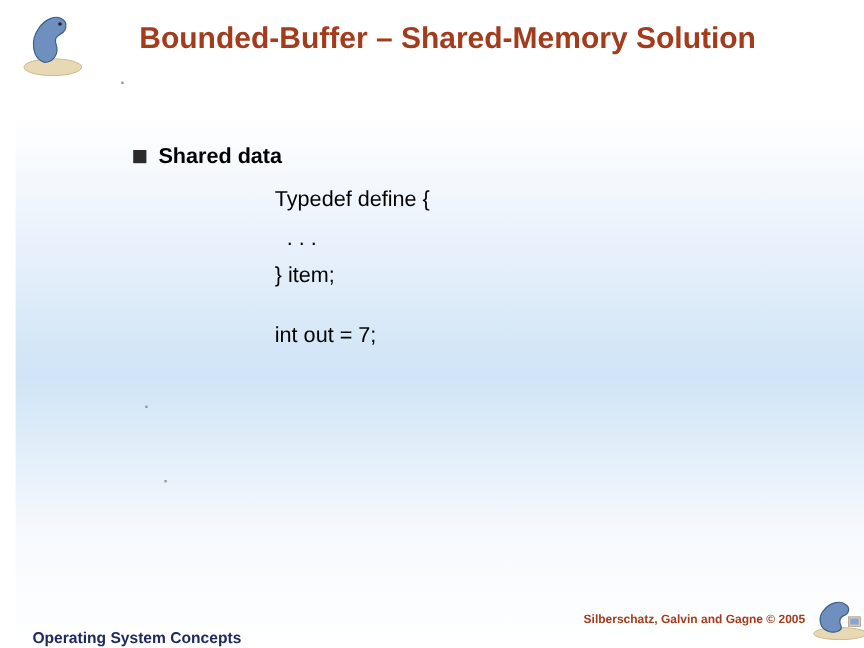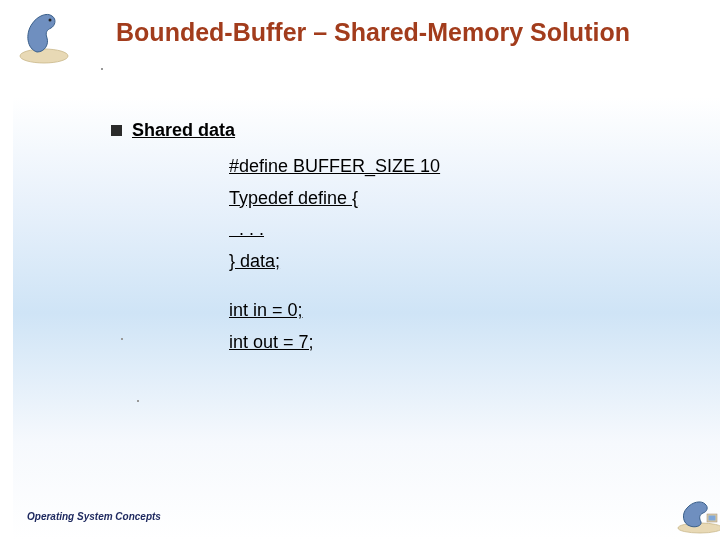--- a/index.html
+++ b/index.html
@@ -29,21 +29,20 @@
     width: 50px; height: 40px;
   }
   .dino-body { fill: #6f8fbf; stroke: #3a5f8a; stroke-width: 1; }
   .sand { fill: #e8d9b5; stroke: #c9b88a; stroke-width: 0.8; }
 
   .content {
     position: absolute;
     top: 120px;
     left: 98px;
     width: 560px;
-    text-decoration: underline;
   }
   .bullet-line {
     display: flex;
     align-items: center;
     gap: 10px;
     margin-bottom: 10px;
   }
   .bullet-sq {
     width: 11px; height: 11px;
     background: #2b2b2b;
@@ -59,25 +58,24 @@
     font-size: 18px;
     color: #000;
     line-height: 1.75;
     font-family: Arial, Helvetica, sans-serif;
   }
   .code-line { white-space: pre; }
   .gap { height: 18px; }
 
   .footer-left {
     position: absolute;
-    bottom: 18px; left: 14px;
-    font-size: 10px;
+    bottom: 1px; left: 14px;
+    font-size: 13px;
     color: #1f2a60;
     font-weight: bold;
-    font-style: italic;
   }
   .footer-center {
     position: absolute;
     bottom: 18px; left: 12px; width: 100%;
     text-align: right;
     font-size: 11px;
     color: #1f2a60;
   }
   .footer-right {
     position: absolute;
@@ -105,35 +103,34 @@
 
   <div class="dot" style="top:68px; left:88px"></div>
 
   <div class="content">
     <div class="bullet-line">
       <div class="bullet-sq"></div>
       <div class="bullet-text">Shared data</div>
     </div>
 
     <div class="code-block">
-      <div class="code-line">#define BUFFER_SIZE 10</div>
       <div class="code-line">Typedef define {</div>
       <div class="code-line">  . . .</div>
-      <div class="code-line">} data;</div>
+      <div class="code-line">} item;</div>
       <div class="gap"></div>
-      <div class="code-line">int in = 0;</div>
       <div class="code-line">int out = 7;</div>
     </div>
   </div>
 
   <div class="dot" style="top:338px; left:108px"></div>
   <div class="dot" style="top:400px; left:124px"></div>
 
   <div class="footer-left">Operating System Concepts</div>
   <div class="footer-center">6. 4</div>
+  <div class="footer-right">Silberschatz, Galvin and Gagne © 2005</div>
 
   <div class="logo-bottom">
     <svg viewBox="0 0 50 40">
       <ellipse class="sand" cx="25" cy="34" rx="22" ry="5"></ellipse>
       <path class="dino-body" d="M15 32 C8 30 6 20 12 14 C17 8 26 6 30 10 C34 13 32 18 28 19 C24 21 24 24 26 28 C27 32 20 34 15 32 Z"></path>
       <rect x="32" y="20" width="10" height="8" fill="#d9c9a3" stroke="#a98" stroke-width="0.6"></rect>
       <rect x="33.5" y="21.5" width="7" height="5" fill="#7fa7d9"></rect>
     </svg>
   </div>
 

